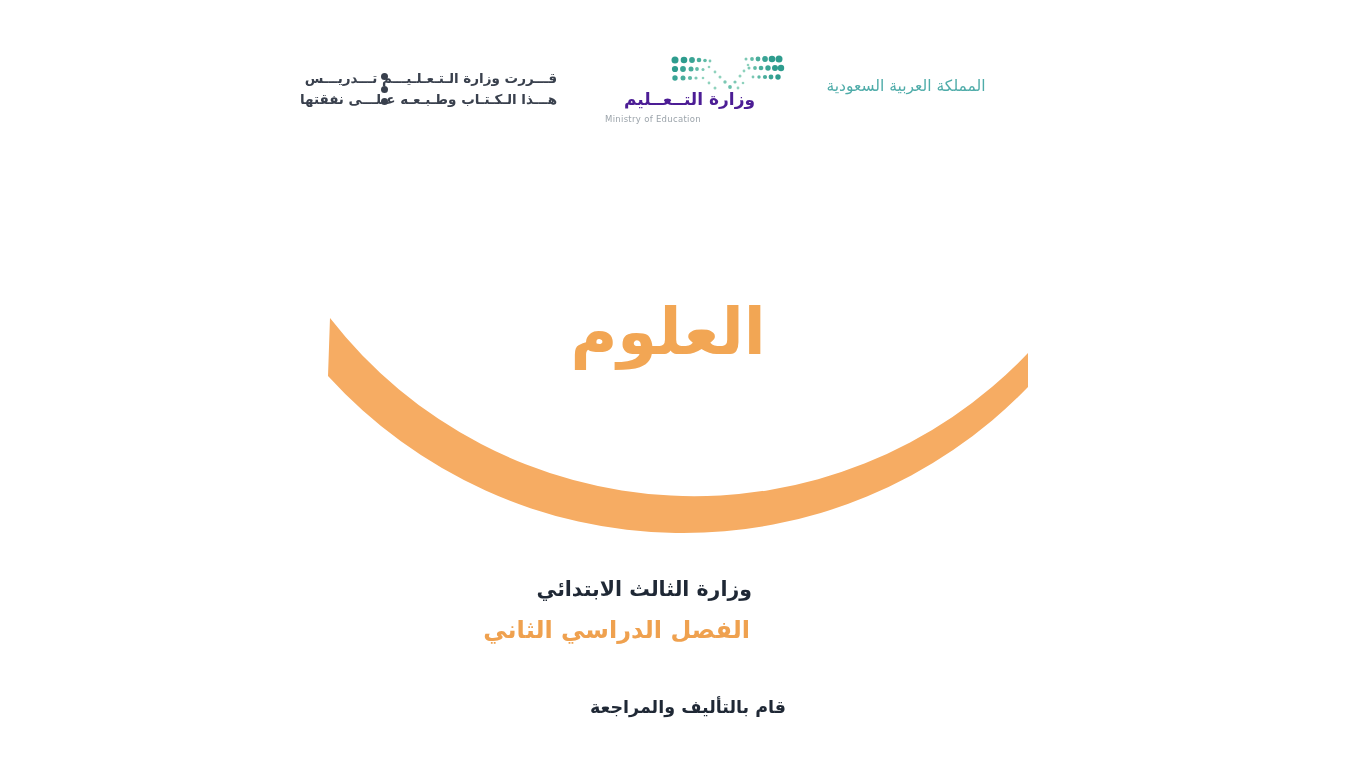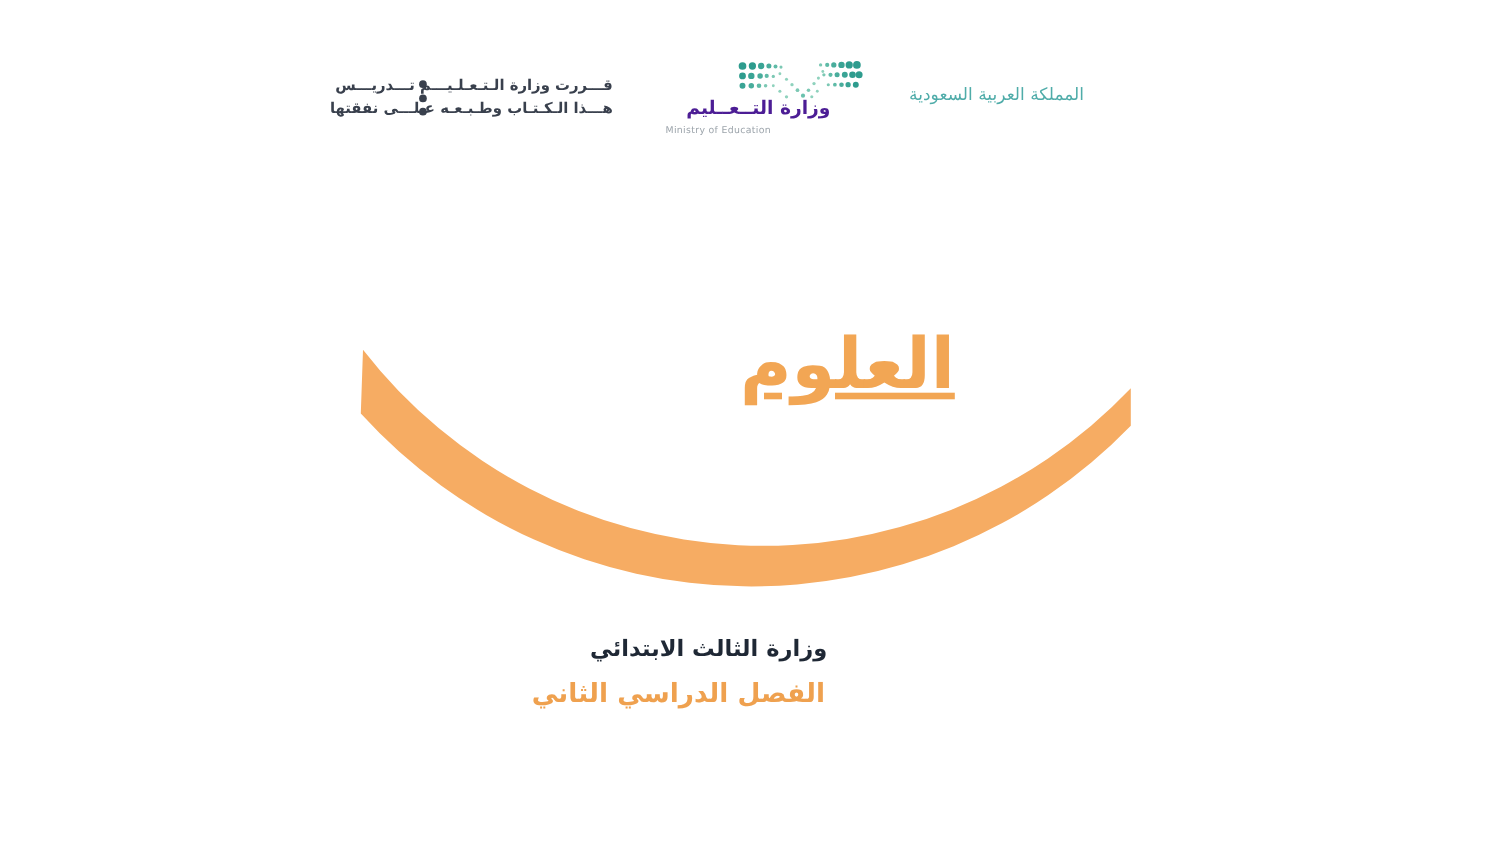--- a/index.html
+++ b/index.html
@@ -76,26 +76,26 @@
     direction: rtl;
     font-size: 15.5px;
     color: #4faca9;
   }
 
   
   .cover-title {
     position: absolute;
     left: 468px; top: 270px;
     width: 400px;
+    text-align: center;
     direction: rtl;
     font-size: 64px;
     font-weight: bold;
     line-height: 92px;
     color: #f2a654;
-    text-decoration: underline;
   }
 
   
   .swoosh {
     position: absolute;
     left: 0; top: 0;
     width: 1366px; height: 768px;
     pointer-events: none;
   }
 
@@ -206,15 +206,16 @@
   <svg class="swoosh" viewBox="0 0 1366 768" aria-hidden="true">
     <path d="M 330 302 A 461 461 0 0 0 1028 337 L 1028 371 A 480 480 0 0 1 328 360 Z" fill="#f6ac63"></path>
   </svg>
 
   <div class="cover-title">العلوم</div>
 
   <div class="grade-line">وزارة الثالث الابتدائي</div>
   <div class="semester-line">الفصل الدراسي الثاني</div>
 
   <div class="authors">
+    <div>قام بالتأليف والمراجعة</div>
   </div>
 
 </div>
 
 </body></html>

